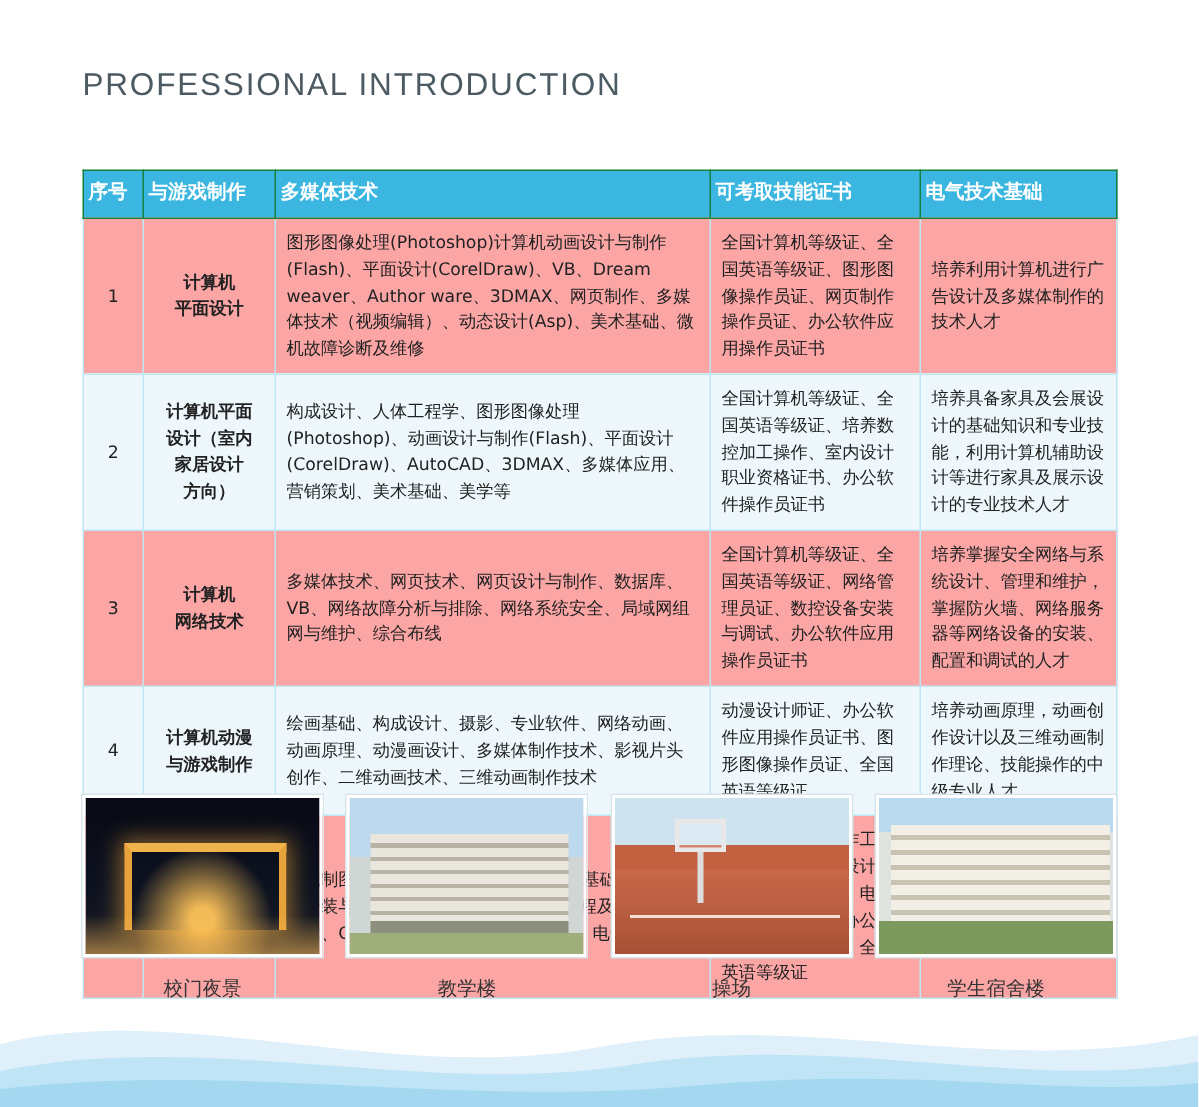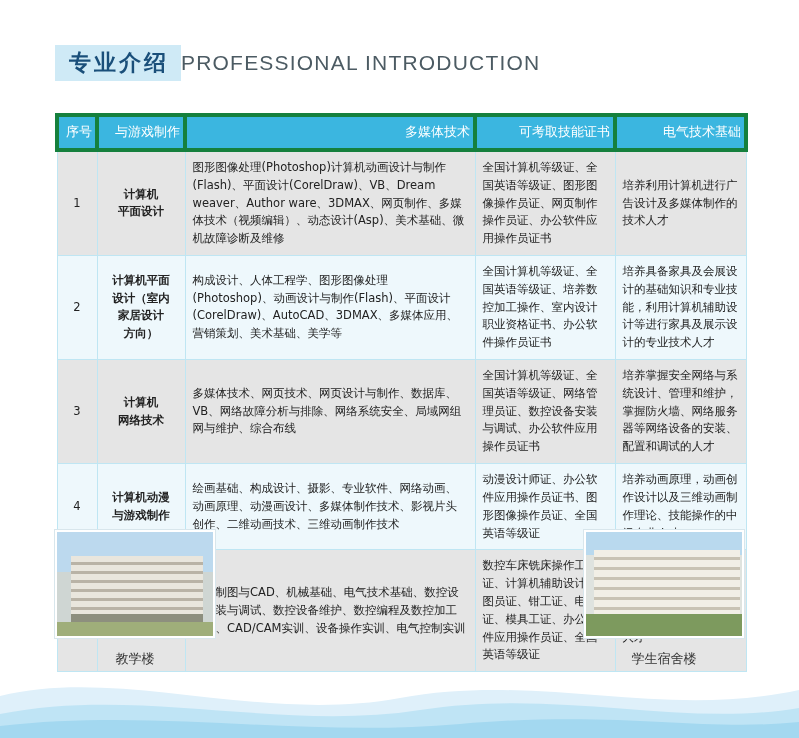--- a/index.html
+++ b/index.html
@@ -57,23 +57,23 @@
     left: 55px; top: 113px;
     width: 689px;
     border-collapse: collapse;
     table-layout: fixed;
     font-family: "DejaVu Sans", "Liberation Sans", sans-serif;
   }
   table.major-table th {
     background: #3bb6e0;
     color: #ffffff;
     font-size: 13px;
-    font-weight: normal;
-    text-align: right;
-    border: 4px solid #15803d;
+    font-weight: bold;
+    text-align: left;
+    border: 1px solid #15803d;
     padding: 7px 3px;
     line-height: 1.3;
   }
   table.major-table td {
     border: 1px solid #bfe6f3;
     font-size: 11.5px;
     color: #222;
     vertical-align: middle;
     padding: 7px 7px;
     line-height: 1.55;
@@ -85,21 +85,21 @@
   }
   td.c-name {
     text-align: center;
     font-weight: bold;
     font-size: 12px;
     color: #111;
     line-height: 1.6;
   }
   td.c-body { text-align: left; }
   tr.row-alt td { background: #eef8fc; }
-  tr.row-plain td { background: #e5e5e5; }
+  tr.row-plain td { background: #fca5a5; }
 
   
   .photos {
     position: absolute;
     left: 55px; top: 530px;
     width: 689px;
     display: flex;
     justify-content: space-between;
   }
   .photo-item { width: 160px; }
@@ -152,21 +152,20 @@
     background: repeating-linear-gradient(to bottom, #f2efe6 0 7px, #c9c3b4 7px 10px);
   }
   .ph4 .tree { position:absolute; left:0; bottom:0; width:100%; height:22px; background:#7d9a5e; }
 </style>
 </head>
 <body>
 
 <div class="page">
 
   <div class="header">
-    <div class="header-cn">专业介绍</div>
     <div class="header-en">PROFESSIONAL INTRODUCTION</div>
   </div>
 
   <table class="major-table">
     <colgroup>
       <col style="width:40px">
       <col style="width:88px">
       <col style="width:290px">
       <col style="width:140px">
       <col style="width:131px">
@@ -214,25 +213,41 @@
         <td class="c-name">数控技术<br>应用</td>
         <td class="c-body">机械制图与CAD、机械基础、电气技术基础、数控设备安装与调试、数控设备维护、数控编程及数控加工技术、CAD/CAM实训、设备操作实训、电气控制实训</td>
         <td class="c-body">数控车床铣床操作工证、计算机辅助设计绘图员证、钳工证、电工证、模具工证、办公软件应用操作员证、全国英语等级证</td>
         <td class="c-body">培养数控加工操作、数控设备维护与使用、模具加工、特种加工技术人才</td>
       </tr>
     </tbody>
   </table>
 
   <div class="photos">
     <div class="photo-item">
+      <div class="photo-frame ph1">
+        <div class="gate"></div>
+        <div class="glow"></div>
+      </div>
+      <div class="photo-caption">校门夜景</div>
+    </div>
+    <div class="photo-item">
       <div class="photo-frame ph2">
         <div class="bld"></div>
         <div class="grass"></div>
       </div>
       <div class="photo-caption">教学楼</div>
+    </div>
+    <div class="photo-item">
+      <div class="photo-frame ph3">
+        <div class="court"></div>
+        <div class="line"></div>
+        <div class="hoop"></div>
+        <div class="pole"></div>
+      </div>
+      <div class="photo-caption">操场</div>
     </div>
     <div class="photo-item">
       <div class="photo-frame ph4">
         <div class="dorm"></div>
         <div class="tree"></div>
       </div>
       <div class="photo-caption">学生宿舍楼</div>
     </div>
   </div>
 

